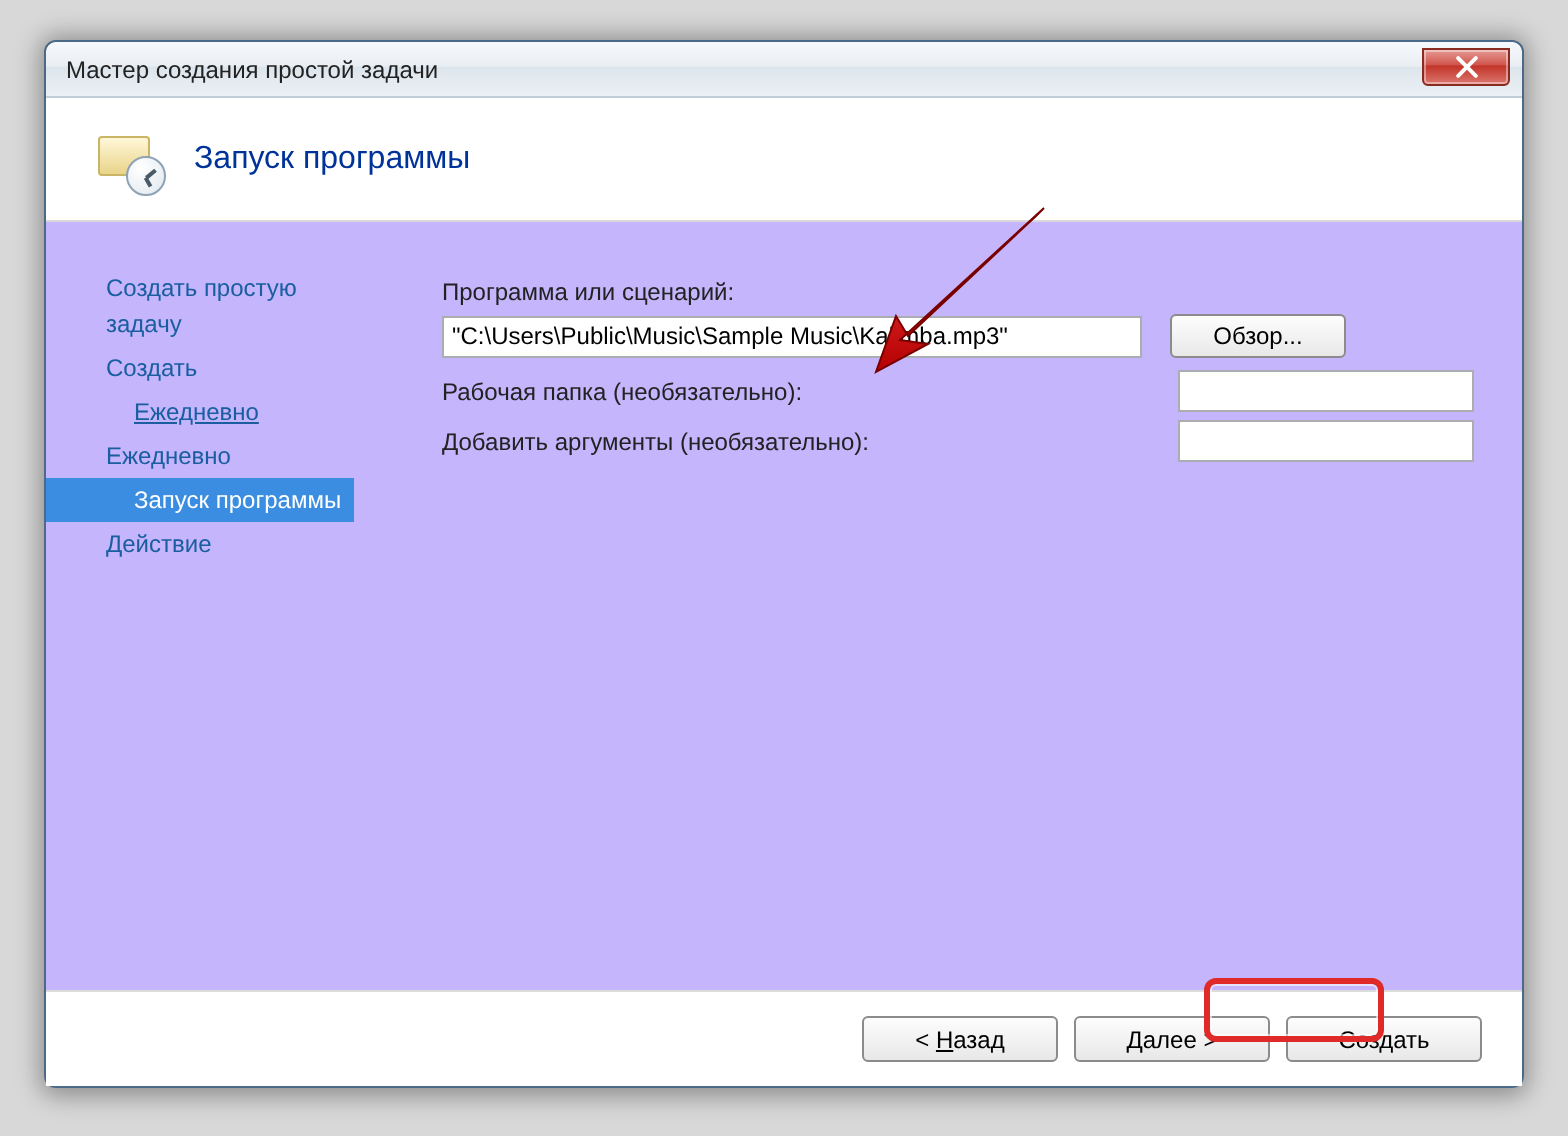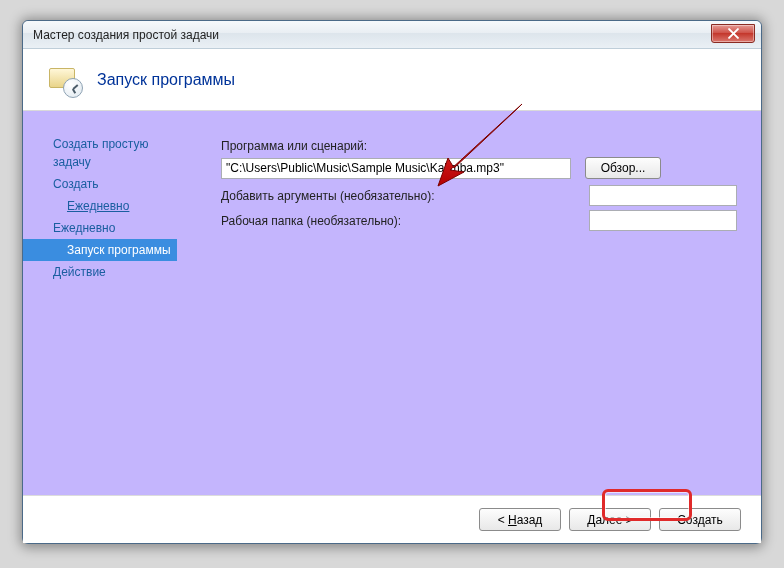--- a/index.html
+++ b/index.html
@@ -130,30 +130,30 @@
     border: 1px solid #abadb3;
     background: #fff;
     padding: 1px 4px;
     font-family: inherit;
     font-size: 12px;
     color: #000;
   }
   .program-input { width: 350px; }
   .small-input { width: 148px; }
   .browse-btn {
-    width: 76px; height: 22px;
+    width: 88px; height: 22px;
     margin-left: 14px;
     background: linear-gradient(to bottom, #fdfdfd, #e8e8e8);
     border: 1px solid #8b8b8b;
     border-radius: 3px;
     font-family: inherit; font-size: 12px;
     cursor: pointer;
   }
   .btn {
-    width: 82px; height: 23px;
+    width: 98px; height: 23px;
     background: linear-gradient(to bottom, #fdfdfd, #e8e8e8);
     border: 1px solid #8b8b8b;
     border-radius: 3px;
     font-family: inherit; font-size: 12px;
     cursor: pointer;
     padding: 0;
   }
   .btn .ul { text-decoration: underline; }
   .button-bar {
     height: 48px;
@@ -236,28 +236,28 @@
         <div class="row">
           <input type="text" class="text-input program-input" value="&quot;C:\Users\Public\Music\Sample Music\Kalimba.mp3&quot;" style="">
           <button class="browse-btn">
             <span>Обзор...</span>
           </button>
         </div>
       </div>
 
       <div class="group">
         <div class="inline-row">
-          <span class="field-label" style="margin:0">Добавить аргументы (необязательно):</span>
+          <span class="field-label" style="margin:0">Рабочая папка (необязательно):</span>
           <input type="text" class="text-input small-input" value="" style="">
         </div>
       </div>
 
       <div class="group">
         <div class="inline-row">
-          <span class="field-label" style="margin:0">Рабочая папка (необязательно):</span>
+          <span class="field-label" style="margin:0">Добавить аргументы (необязательно):</span>
           <input type="text" class="text-input small-input" value="" style="">
         </div>
       </div>
 
     </div>
   </div>
 
   <div class="button-bar">
     <button class="btn">
       <span>&lt; </span><span class="ul">Н</span><span>азад</span>

